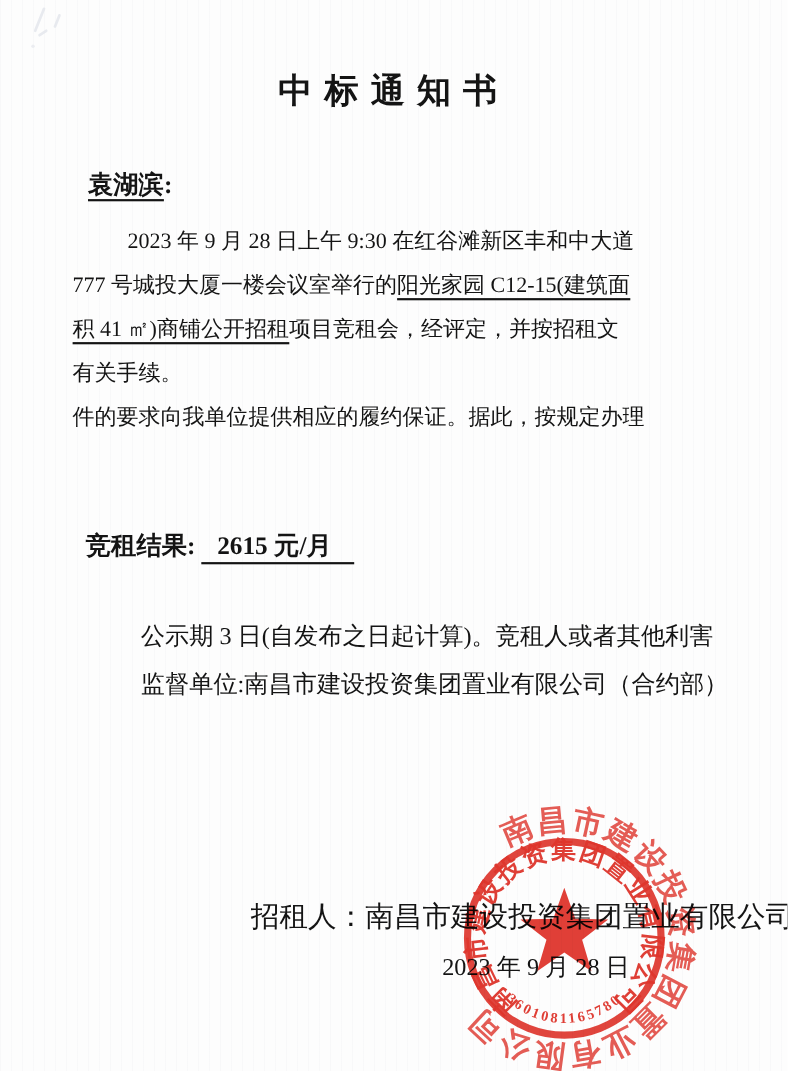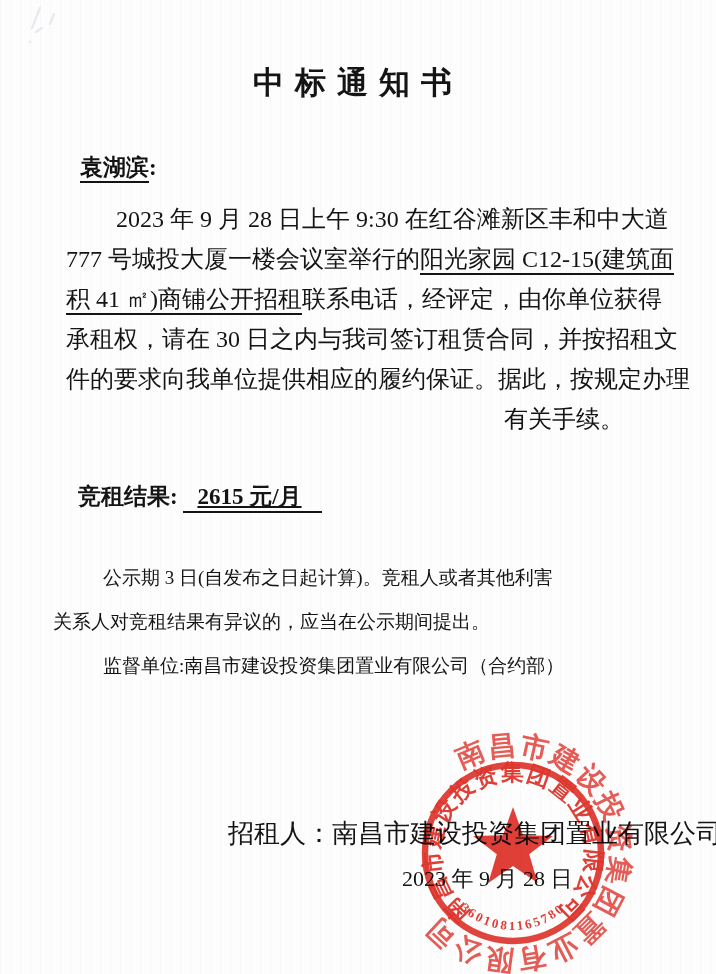--- a/index.html
+++ b/index.html
@@ -19,34 +19,33 @@
     text-align:center;
     font-size:31px;font-weight:bold;letter-spacing:11px;
   }
   .addressee{
     position:absolute;left:66px;top:152px;
     font-size:23px;font-weight:bold;margin-left:14px;
   }
   .addressee .name{border-bottom:2px solid #141414;padding-bottom:1px;}
   .para{
     position:absolute;left:66px;top:199px;width:558px;
-    font-size:24px;
-    text-align:right;
+    font-size:20px;
   }
   .para .line{height:40px;line-height:40px;white-space:nowrap;}
   .indent{padding-left:50px;}
   .hl{font-weight:normal;border-bottom:2px solid #141414;padding-bottom:1px;}
   .result{
     position:absolute;left:78px;top:481px;
     font-size:23px;font-weight:bold;
   }
-  .result .value{border-bottom:2px solid #141414;padding:0 20px 2px 14px;text-decoration:underline;}
+  .result .value{border-bottom:2px solid #141414;padding:0 20px 2px 14px;}
   .publicity{
-    position:absolute;left:53px;top:556px;width:580px;
-    font-size:19px;
+    position:absolute;left:78px;top:556px;width:580px;
+    font-size:22px;
   }
   .publicity .line{height:44px;line-height:44px;white-space:nowrap;}
   .lessor-line{position:absolute;left:228px;top:816px;font-size:26px;white-space:nowrap;}
   .date-line{position:absolute;left:402px;top:864px;font-size:22px;white-space:nowrap;}
   .seal{position:absolute;left:403px;top:735px;mix-blend-mode:multiply;}
   .seal svg{overflow:visible;display:block;}
   .seal text{font-family:"Liberation Serif","DejaVu Serif",serif;font-weight:bold;}
   .scan-mark{position:absolute;left:12px;top:2px;opacity:.8;}
 </style>
 </head>
@@ -59,31 +58,29 @@
     <circle cx="18" cy="40" r="1.6" fill="#e8eaef"></circle>
   </svg>
 
   <div class="doc-title">中标通知书</div>
 
   <div class="addressee"><span class="name">袁湖滨</span><span>:</span></div>
 
   <div class="para">
     <div class="line indent">2023 年 9 月 28 日上午 9:30 在红谷滩新区丰和中大道</div>
     <div class="line"><span>777 号城投大厦一楼会议室举行的</span><span class="hl">阳光家园 C12-15(建筑面</span></div>
-    <div class="line"><span class="hl">积 41 ㎡)商铺公开招租</span><span>联系电话，经评定，由你单位获得</span></div>
-    <div class="line">承租权，请在 30 日之内与我司签订租赁合同，并按招租文</div>
+    <div class="line"><span class="hl">积 41 ㎡)商铺公开招租</span><span>项目竞租会，经评定，并按招租文</span></div>
+    <div class="line">有关手续。</div>
     <div class="line">件的要求向我单位提供相应的履约保证。据此，按规定办理</div>
-    <div class="line">有关手续。</div>
   </div>
 
   <div class="result"><span>竞租结果:</span> <span class="value">2615 元/月</span></div>
 
   <div class="publicity">
     <div class="line indent">公示期 3 日(自发布之日起计算)。竞租人或者其他利害</div>
-    <div class="line">关系人对竞租结果有异议的，应当在公示期间提出。</div>
     <div class="line indent">监督单位:南昌市建设投资集团置业有限公司（合约部）</div>
   </div>
 
   <div class="lessor-line">招租人：南昌市建设投资集团置业有限公司</div>
   <div class="date-line">2023 年 9 月 28 日</div>
 
   <div class="seal">
     <svg width="220" height="236" viewBox="0 0 220 236">
       <defs>
         <path id="arcTop" d="M 68.1,177.8 A 73,73 0 1,1 151.9,177.8" fill="none"></path>

